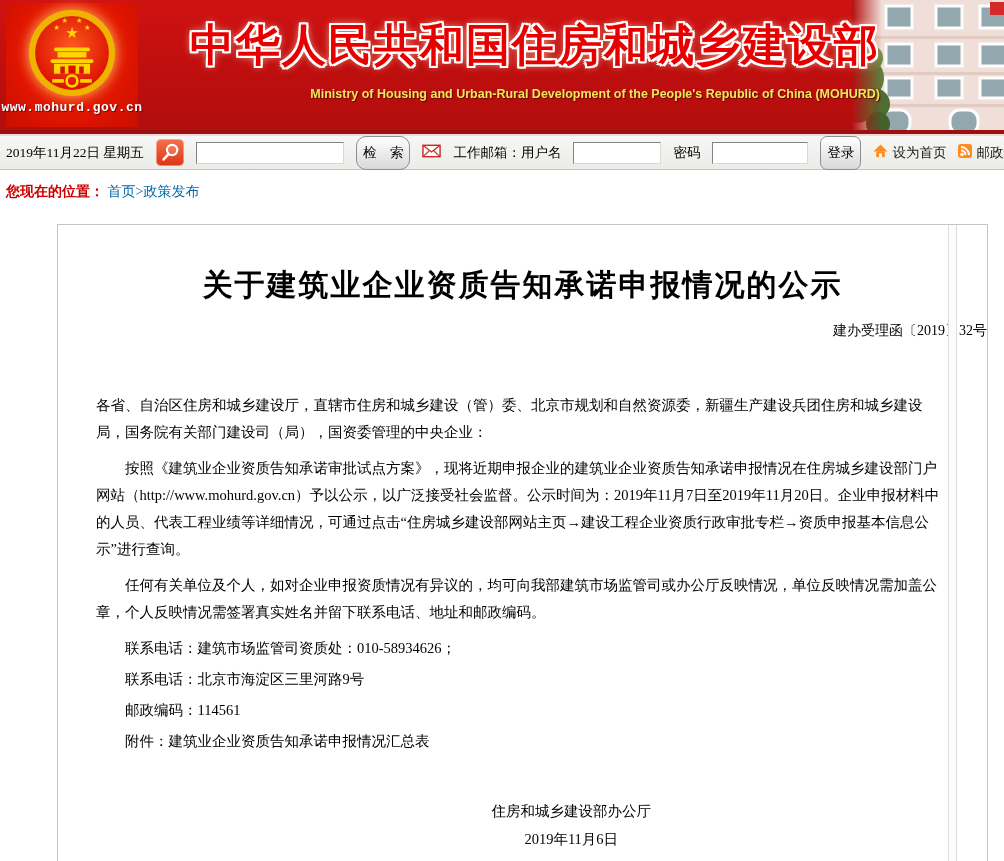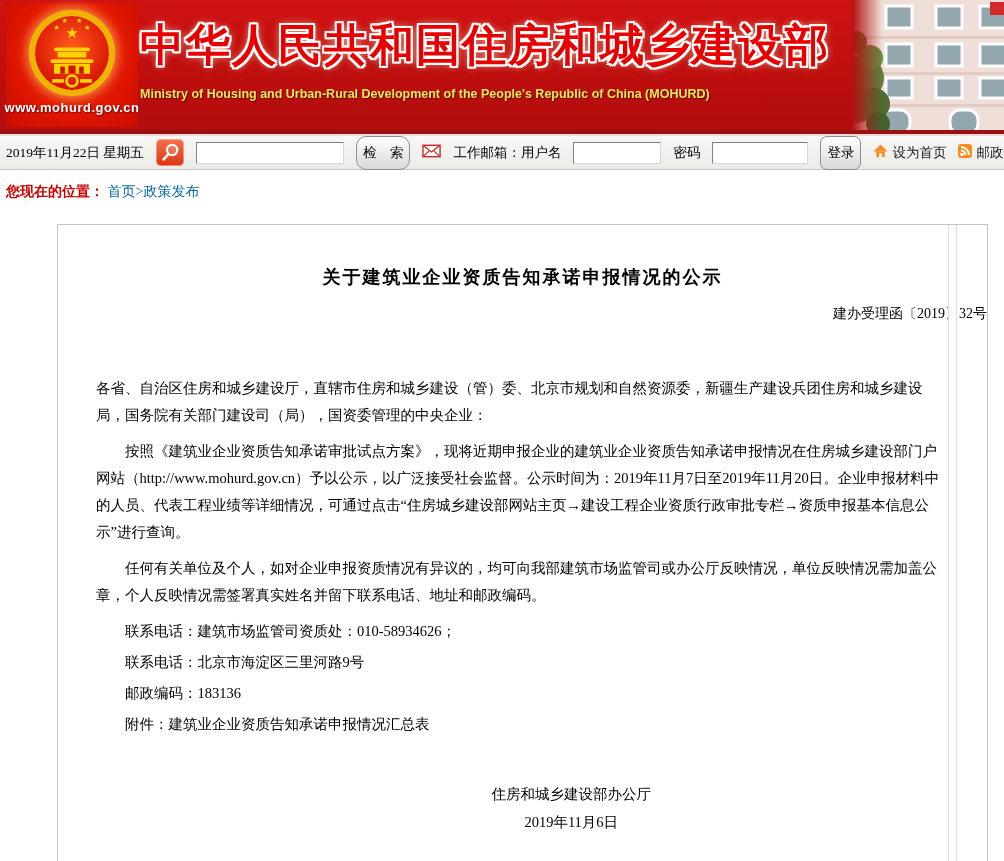--- a/index.html
+++ b/index.html
@@ -7,22 +7,22 @@
         font-family:"Liberation Serif","DejaVu Serif",serif;color:#000;}
 
   
   .header{height:130px;position:relative;background:linear-gradient(180deg,#d01212 0%,#bd0e0e 60%,#b30d0d 100%);
           border-bottom:4px solid #9a1111;}
   .emblem-panel{position:absolute;left:6px;top:3px;width:132px;height:124px;z-index:3;
           background:radial-gradient(ellipse at 50% 40%,#ff4a14 0%,#e21600 55%,#c90d00 100%);
           display:flex;flex-direction:column;align-items:center;}
   .emblem{width:90px;height:90px;margin-top:5px;filter:drop-shadow(0 0 7px rgba(255,215,120,.85));}
   .site-url{color:#fff;font-weight:bold;font-size:13px;letter-spacing:.5px;margin-top:2px;
-          font-family:Liberation Sans, sans-serif;text-shadow:1px 1px 1px #7a0000;}
-  .header-center{position:absolute;left:140px;right:124px;top:0;height:100%;text-align:left;z-index:2;}
+          font-family:Liberation Mono, monospace;text-shadow:1px 1px 1px #7a0000;}
+  .header-center{position:absolute;left:140px;right:124px;top:0;height:100%;text-align:right;z-index:2;}
   .site-title{margin-top:16px;font-size:44px;font-weight:bold;color:#e80000;letter-spacing:2px;white-space:nowrap;
           font-family:"Liberation Sans",sans-serif;
           text-shadow:-2px 0 #fff,2px 0 #fff,0 -2px #fff,0 2px #fff,-2px -2px #fff,2px 2px #fff,-2px 2px #fff,2px -2px #fff,0 0 9px #ffe9c0;}
   .site-subtitle{margin-top:12px;font-size:12.5px;font-weight:bold;color:#efe95a;
           font-family:"Liberation Sans",sans-serif;text-shadow:1px 1px 1px #6b0000;}
   .building{position:absolute;right:0;top:0;width:152px;height:130px;z-index:1;}
 
   
   .toolbar{height:33px;background:linear-gradient(#f7f7f5,#ebebe8);border-top:2px solid #f3d8d8;
           border-bottom:1px solid #c6c6c6;display:flex;align-items:center;padding:0 6px;gap:12px;
@@ -48,21 +48,21 @@
   
   .breadcrumb{padding:13px 0 9px 6px;font-size:14px;}
   .bc-label{color:#cc0000;font-weight:bold;margin-top:37px;}
   .bc-path{color:#0369a1;cursor:pointer;}
 
   
   .doc-wrap{padding:14px 0 0 57px;}
   .doc-box{width:929px;min-height:660px;border:1px solid #c4c4c4;background:#fff;position:relative;}
   .doc-scrollbar{position:absolute;top:0;bottom:0;right:30px;width:7px;background:#fcfcfc;
           border-left:1px solid #ddd;border-right:1px solid #ddd;}
-  .doc-title{margin:40px 60px 0;text-align:center;font-size:18px;font-weight:bold;letter-spacing:2px;}
+  .doc-title{margin:40px 60px 0;text-align:center;font-size:30px;font-weight:bold;letter-spacing:2px;}
   .doc-number{margin-top:16px;text-align:right;font-size:14px;}
   .doc-content{margin:52px 44px 0 38px;font-size:14.5px;line-height:27px;}
   .para{margin:0 0 9px 0;}
   .contact .para{margin:0 0 4px 0;}
   .ind-none{text-indent:0;margin-top:46px;}
   .ind-first{text-indent:2em;}
   .ind-deep{text-indent:7em;}
   .signature{width:max-content;margin:42px 292px 40px auto;text-align:center;font-size:14.5px;line-height:28px;}
 </style>
 </head>
@@ -196,21 +196,21 @@
       <div class="doc-number">建办受理函〔2019〕32号</div>
       <div class="doc-content">
         <div class="main-paras">
             <p class="para ind-none">各省、自治区住房和城乡建设厅，直辖市住房和城乡建设（管）委、北京市规划和自然资源委，新疆生产建设兵团住房和城乡建设局，国务院有关部门建设司（局），国资委管理的中央企业：</p>
             <p class="para ind-first">按照《建筑业企业资质告知承诺审批试点方案》，现将近期申报企业的建筑业企业资质告知承诺申报情况在住房城乡建设部门户网站（http://www.mohurd.gov.cn）予以公示，以广泛接受社会监督。公示时间为：2019年11月7日至2019年11月20日。企业申报材料中的人员、代表工程业绩等详细情况，可通过点击“住房城乡建设部网站主页→建设工程企业资质行政审批专栏→资质申报基本信息公示”进行查询。</p>
             <p class="para ind-first">任何有关单位及个人，如对企业申报资质情况有异议的，均可向我部建筑市场监管司或办公厅反映情况，单位反映情况需加盖公章，个人反映情况需签署真实姓名并留下联系电话、地址和邮政编码。</p>
           </div>
         <div class="contact">
             <p class="para ind-first">联系电话：建筑市场监管司资质处：010-58934626；</p>
             <p class="para ind-first">联系电话：北京市海淀区三里河路9号</p>
-            <p class="para ind-first">邮政编码：183136</p>
+            <p class="para ind-first">邮政编码：114561</p>
             <p class="para ind-first">附件：建筑业企业资质告知承诺申报情况汇总表</p>
           </div>
         <div class="signature">
           <div>住房和城乡建设部办公厅</div>
           <div>2019年11月6日</div>
         </div>
       </div>
     </div>
   </div>
 

